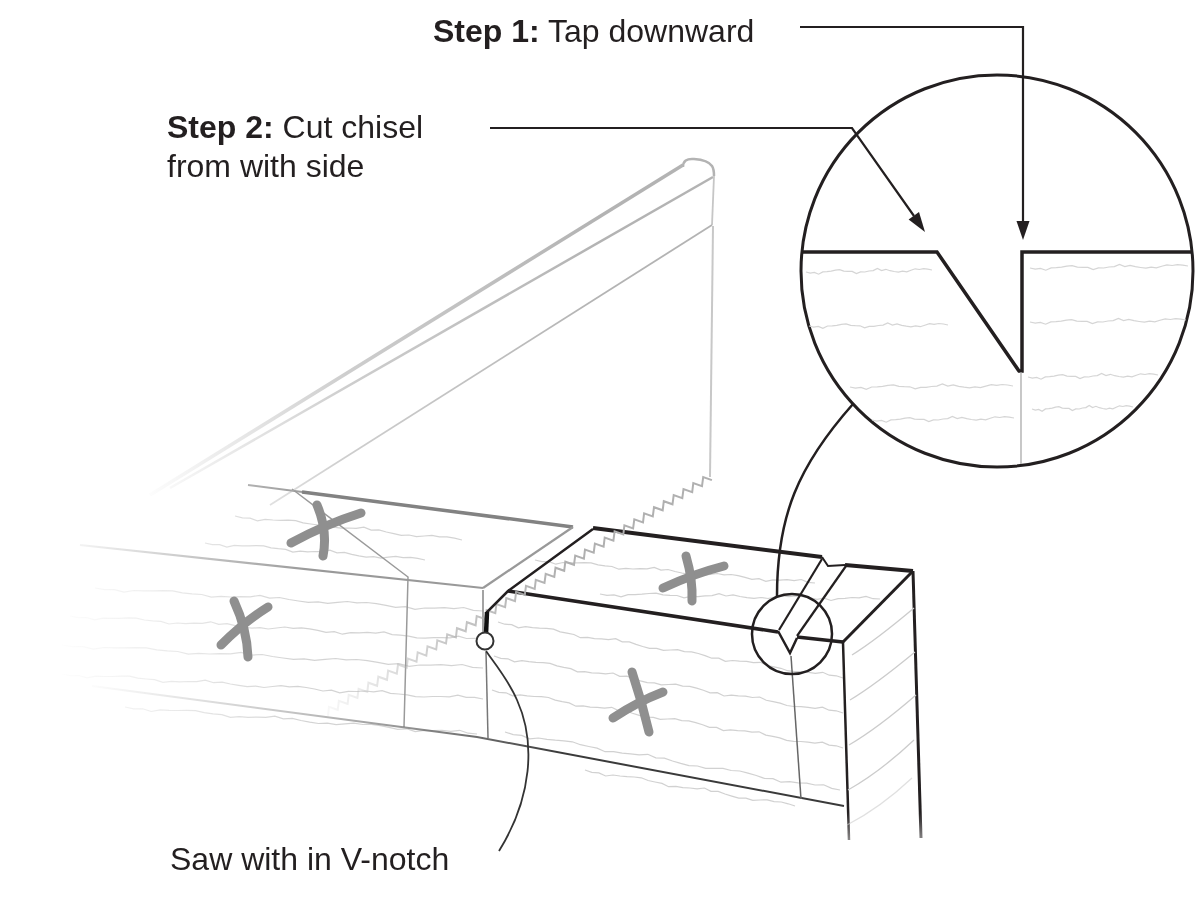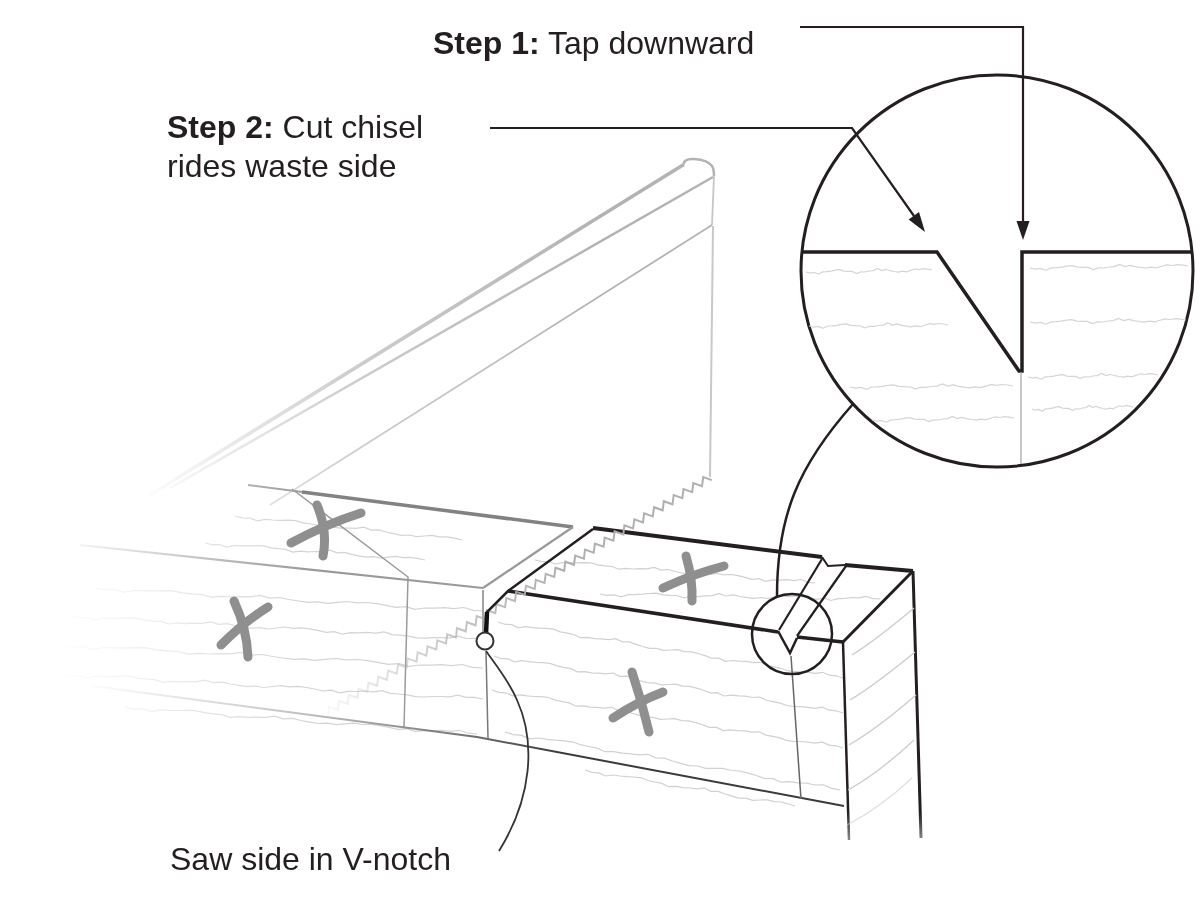--- a/index.html
+++ b/index.html
@@ -142,24 +142,24 @@
     <path d="M800 27 L1023 27 L1023 222" stroke="#231f20" stroke-width="2.2" fill="none"></path>
     <polygon points="1023,240 1016.5,221 1029.5,221" fill="#231f20"></polygon>
     <path d="M490 128 L852 128 L914 216" stroke="#231f20" stroke-width="2.2" fill="none"></path>
     <polygon points="925,232 908.6,219.6 919,212" fill="#231f20"></polygon>
     <path d="M853 404 C798 466 777 516 777 596" stroke="#231f20" stroke-width="2.5" fill="none"></path>
     <circle cx="792" cy="634" r="40" fill="none" stroke="#231f20" stroke-width="2.5"></circle>
     <path d="M499 851 C532 798 536 742 517 700 C508 679 492 660 486 651" stroke="#333333" stroke-width="1.8" fill="none"></path>
   </g>
 </svg>
 
-<div class="label" style="left:433px;top:24px;">
+<div class="label" style="left:433px;top:12px;">
   <div><span class="b">Step 1:</span> <span>Tap downward</span></div>
 </div>
 
 <div class="label" style="left:167px;top:108px;">
   <div><span class="b">Step 2:</span> <span>Cut chisel</span></div>
-  <div>rides waste side</div>
+  <div>from with side</div>
 </div>
 
-<div class="label" style="left:170px;top:840px;">Saw side in V-notch</div>
+<div class="label" style="left:170px;top:840px;">Saw with in V-notch</div>
 
 </div>
 
 </body></html>

